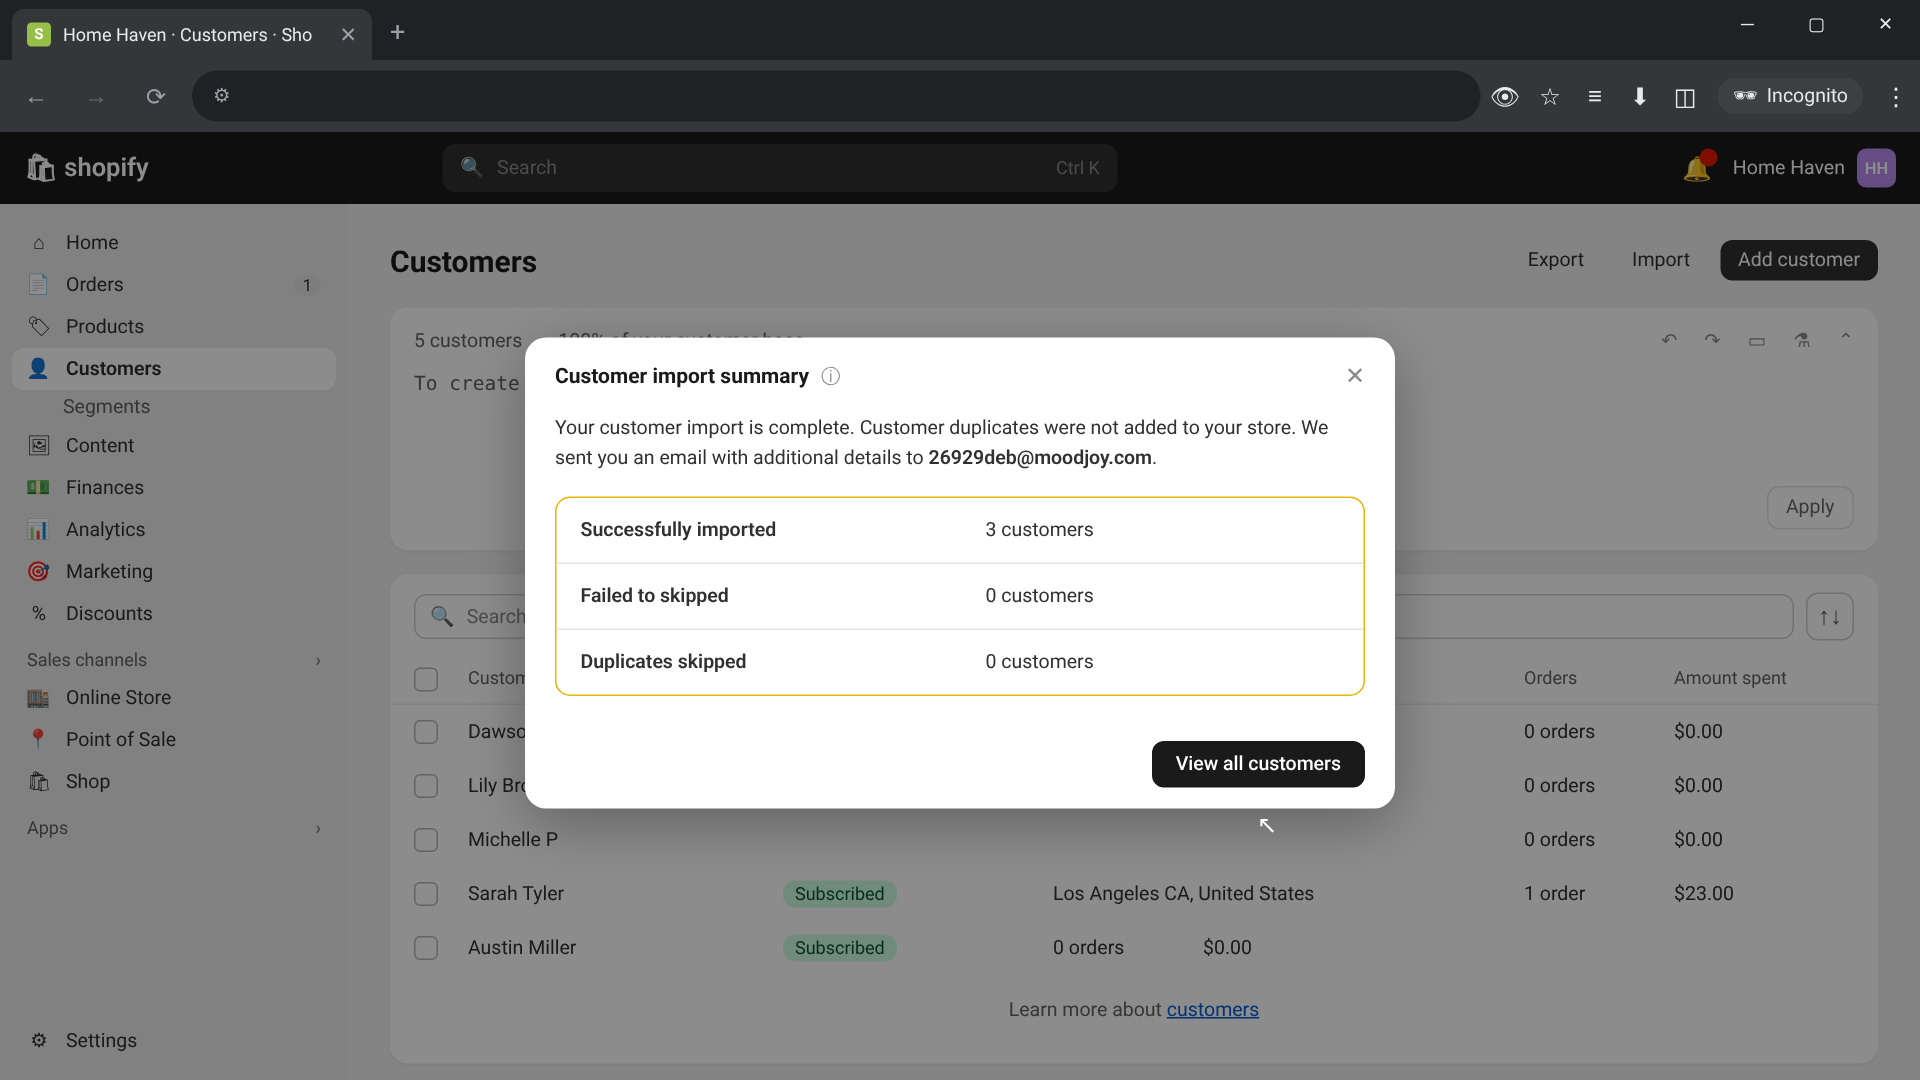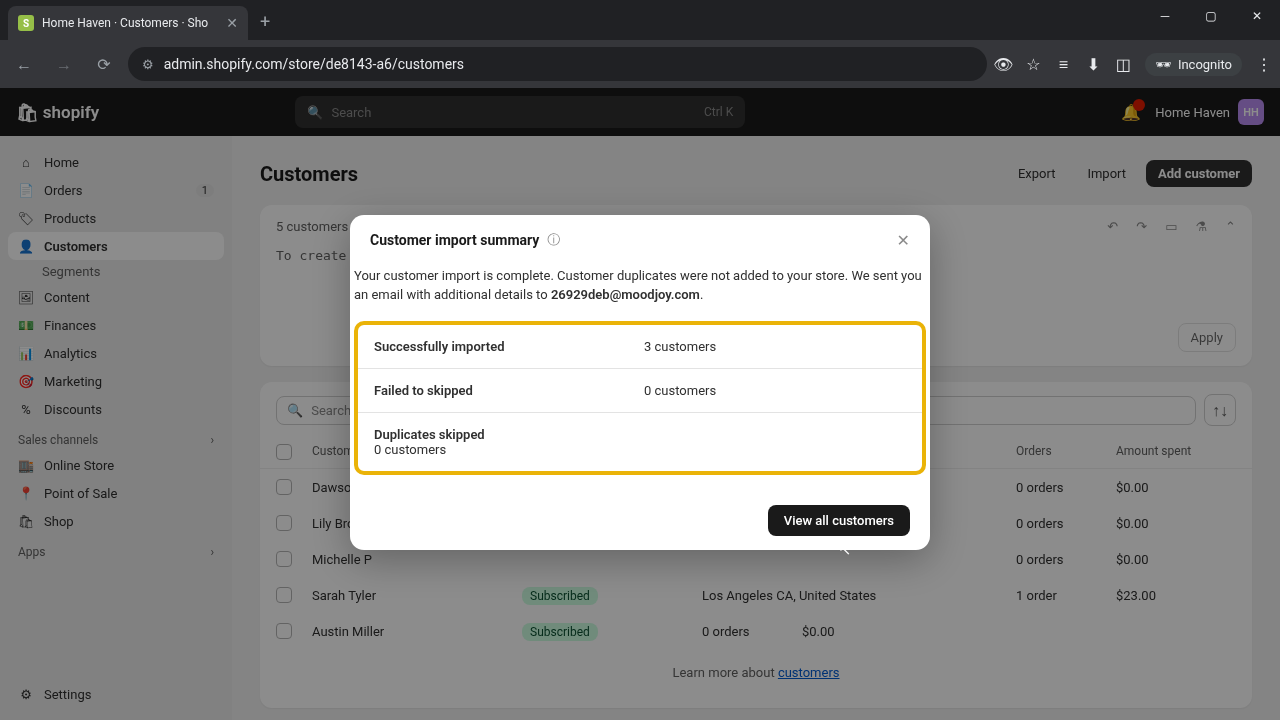--- a/index.html
+++ b/index.html
@@ -45,21 +45,21 @@
 .nav-section { color: #616161; font-size: 12px; padding: 10px 10px 4px; display: flex; justify-content: space-between; }
 .sidebar-bottom { margin-top: auto; }
 
 .main { flex: 1; padding: 24px 28px; overflow: auto; }
 .page-header { display: flex; align-items: center; margin-bottom: 18px; }
 .page-title { font-size: 20px; font-weight: 700; color: #1a1a1a; }
 .page-actions { margin-left: auto; display: flex; gap: 8px; }
 .btn { padding: 6px 12px; border-radius: 8px; font-size: 13px; cursor: pointer; border: none; background: transparent; }
 .btn-secondary { background: #ffffff; border: 1px solid #d0d0d0; }
 .btn-text { color: #303030; }
-.btn-primary { background: #303030; color: white; font-weight: 700; text-align: right; }
+.btn-primary { background: #303030; color: white; font-weight: 400; text-align: right; }
 
 .card { background: white; border-radius: 12px; box-shadow: 0 1px 2px rgba(0,0,0,0.06); margin-bottom: 16px; }
 .filter-card { padding: 14px 16px; }
 .filter-top { display: flex; align-items: flex-end; gap: 24px; color: #616161; font-size: 13px; }
 .filter-top .tool-icons { margin-left: auto; display: flex; gap: 18px; color: #8a8a8a; }
 .filter-query { margin-top: 14px; font-family: monospace; font-size: 13px; color: #616161; }
 .apply-row { display: flex; justify-content: flex-end; margin-top: 60px; }
 
 .table-card { padding: 12px 0; }
 .search-row { padding: 0 16px 10px; display: flex; align-items: center; gap: 8px; }
@@ -79,26 +79,26 @@
 .learn-more a { color: #005bd3; }
 
 
 .overlay { position: absolute; inset: 0; background: rgba(0,0,0,0.45); }
 .modal-wrap { position: absolute; inset: 0; display: flex; align-items: center; justify-content: center; }
 .modal { width: 580px; background: white; border-radius: 14px; box-shadow: 0 10px 40px rgba(0,0,0,0.3); overflow: hidden; margin-top: -40px; }
 .modal-header { display: flex; align-items: center; padding: 16px 20px; gap: 8px; }
 .modal-title { font-size: 14px; font-weight: 700; color: #1a1a1a; }
 .modal-info { color: #8a8a8a; font-size: 13px; }
 .modal-close { margin-left: auto; color: #8a8a8a; font-size: 16px; cursor: pointer; }
-.modal-body { padding: 0 4px 16px; font-size: 13px; color: #303030; }
+.modal-body { padding: 0 20px 16px; font-size: 13px; color: #303030; }
 .modal-desc { line-height: 1.5; margin-bottom: 16px; }
 .modal-desc b { font-weight: 600; }
-.summary-table { border: 4px solid #eab308; border-radius: 10px; overflow: hidden; }
+.summary-table { border: 1px solid #eab308; border-radius: 10px; overflow: hidden; }
 .summary-row { display: flex; padding: 14px 16px; border-bottom: 1px solid #e3e3e3; }
-.summary-row:last-child { border-bottom: none; flex-direction: column; }
+.summary-row:last-child { border-bottom: none; }
 .summary-label { font-weight: 600; width: 270px; }
 .summary-value { color: #303030; }
 .modal-footer { padding: 14px 20px; display: flex; justify-content: flex-end; }
 .btn-dark { background: #1a1a1a; color: white; padding: 8px 16px; border-radius: 8px; font-size: 13px; font-weight: 500; cursor: pointer; border: none; }
 
 .cursor { position: absolute; left: 838px; top: 540px; font-size: 16px; color: white; pointer-events: none; z-index: 100; }
 
 .icon { display: inline-flex; width: 16px; height: 16px; align-items: center; justify-content: center; }
 </style>
 </head>
@@ -117,21 +117,20 @@
       <div class="window-btn">▢</div>
       <div class="window-btn">✕</div>
     </div>
   </div>
   <div class="addr-bar">
     <div class="nav-btn">←</div>
     <div class="nav-btn" style="opacity:.5">→</div>
     <div class="nav-btn">⟳</div>
     <div class="url-field">
       <span class="url-icon">⚙</span>
-      <span>admin.shopify.com/store/de8143-a6/customers</span>
     </div>
     <div class="addr-right">
       <span class="icon">👁</span>
       <span class="icon">☆</span>
       <span class="icon">≡</span>
       <span class="icon">⬇</span>
       <span class="icon">◫</span>
       <div class="incognito-badge">
         <span>🕶</span>
         <span>Incognito</span>

